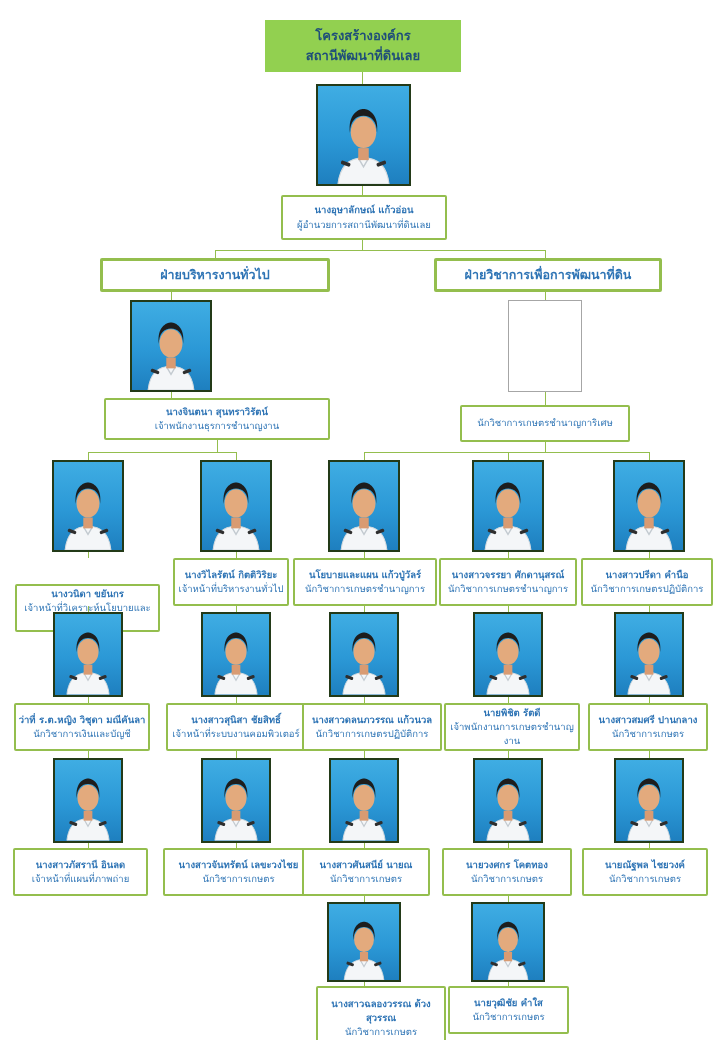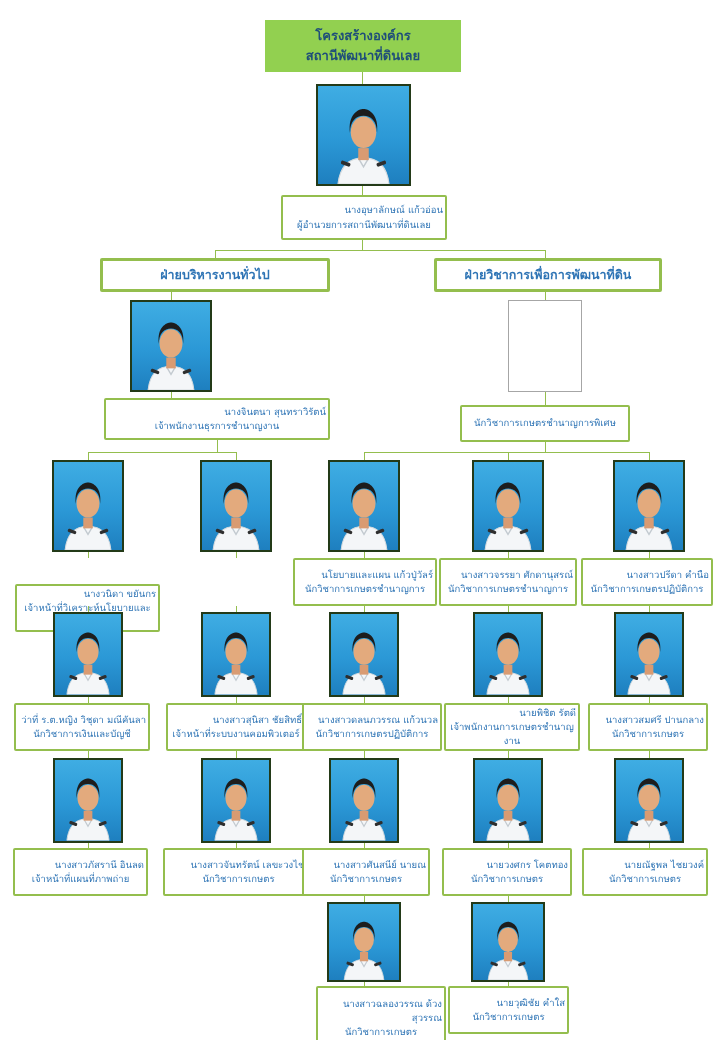--- a/index.html
+++ b/index.html
@@ -15,21 +15,21 @@
   .branchbox{
     position:absolute;background:#fff;border:3px solid #94BE4E;border-radius:2px;
     display:flex;align-items:center;justify-content:center;text-align:center;
     color:#2E74B5;font-weight:bold;font-size:12.5px;box-sizing:border-box;
   }
   .nbox{
     position:absolute;background:#fff;border:2px solid #94BE4E;border-radius:2px;
     display:flex;flex-direction:column;align-items:center;justify-content:center;
     text-align:center;color:#2E74B5;box-sizing:border-box;padding:1px 2px;
   }
-  .nbox .nm{font-size:9.5px;font-weight:normal;line-height:1.5;width:100%;text-align:right;}
+  .nbox .nm{font-size:9.5px;font-weight:bold;line-height:1.5;width:100%;}
   .nbox .ps{font-size:9.5px;line-height:1.5;width:100%;}
   .photo{
     position:absolute;background:linear-gradient(180deg,#3FADE3 0%,#2B98D6 55%,#1E7FBF 100%);
     border:2px solid #233A18;box-sizing:border-box;overflow:hidden;
     display:flex;align-items:flex-end;justify-content:center;
   }
   .photo svg{width:100%;height:92%;display:block;}
   .emptyphoto{
     position:absolute;background:#ffffff;border:1px solid #A6A6A6;box-sizing:border-box;
   }
@@ -82,21 +82,21 @@
         <use href="#person" xlink:href="#person"></use>
       </svg>
     </div>
   <div class="nbox" style="left:104px;top:398px;width:226px;height:42px">
     <div class="nm">นางจินตนา สุนทราวิรัตน์</div>
     <div class="ps">เจ้าพนักงานธุรการชำนาญงาน</div>
   </div>
 
   <div class="emptyphoto" style="left:508px;top:300px;width:74px;height:92px"></div>
   <div class="nbox" style="left:460px;top:405px;width:170px;height:37px">
-    <div class="ps">นักวิชาการเกษตรชำนาญการพิเศษ</div>
+    <div class="ps">นักวิชาการเกษตรชำนาญการิเศษ</div>
   </div>
 
   <div class="photo" style="left:52px;top:460px;width:72px;height:92px">
       <svg>
         <use href="#person" xlink:href="#person"></use>
       </svg>
     </div>
   <div class="photo" style="left:200px;top:460px;width:72px;height:92px">
       <svg>
         <use href="#person" xlink:href="#person"></use>
@@ -114,20 +114,24 @@
     </div>
   <div class="photo" style="left:613px;top:460px;width:72px;height:92px">
       <svg>
         <use href="#person" xlink:href="#person"></use>
       </svg>
     </div>
 
   <div class="nbox" style="left:15px;top:584px;width:145px;height:48px">
     <div class="nm">นางวนิดา ขยันกร</div>
     <div class="ps">เจ้าหน้าที่วิเคราะห์นโยบายและแผน</div>
+  </div>
+  <div class="nbox" style="left:173px;top:558px;width:116px;height:48px">
+    <div class="nm">นางวิไลรัตน์ กิตติวิริยะ</div>
+    <div class="ps">เจ้าหน้าที่บริหารงานทั่วไป</div>
   </div>
   <div class="nbox" style="left:293px;top:558px;width:144px;height:48px">
     <div class="nm">นโยบายและแผน แก้วปู่วัลร์</div>
     <div class="ps">นักวิชาการเกษตรชำนาญการ</div>
   </div>
   <div class="nbox" style="left:439px;top:558px;width:138px;height:48px">
     <div class="nm">นางสาวจรรยา ศักดานุสรณ์</div>
     <div class="ps">นักวิชาการเกษตรชำนาญการ</div>
   </div>
   <div class="nbox" style="left:581px;top:558px;width:132px;height:48px">

